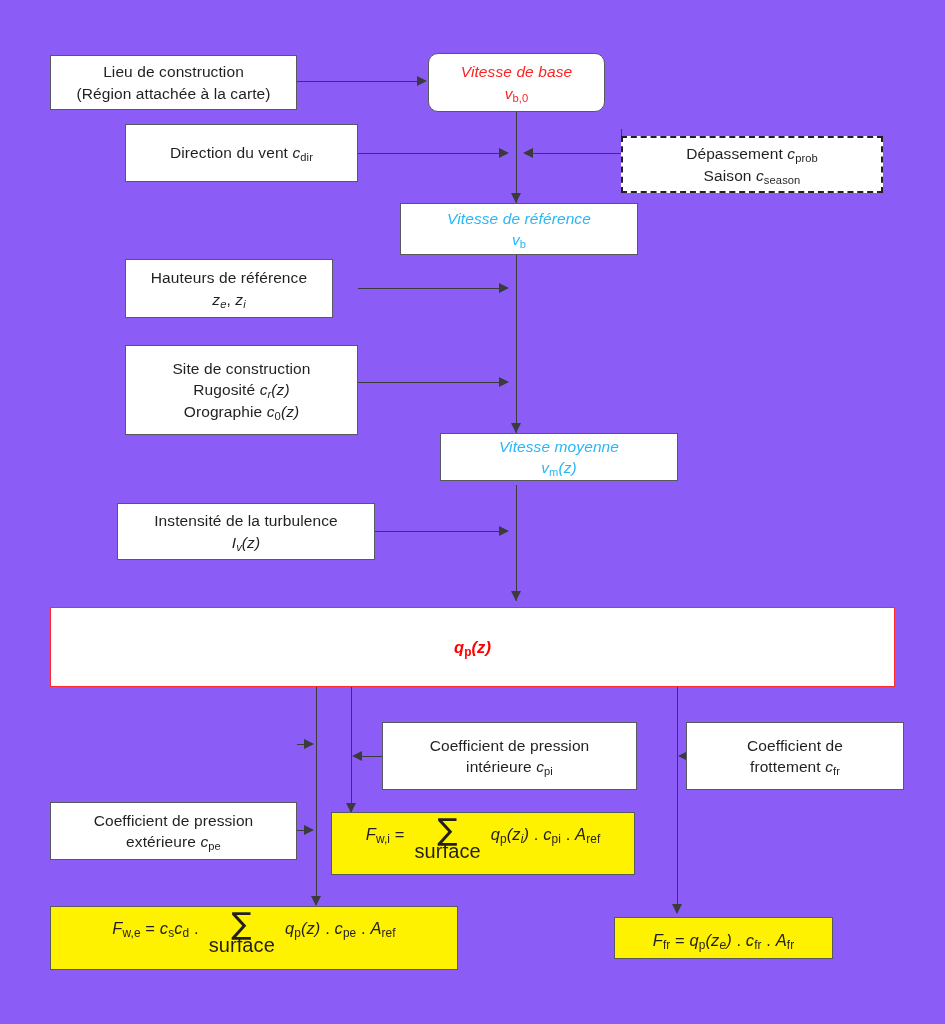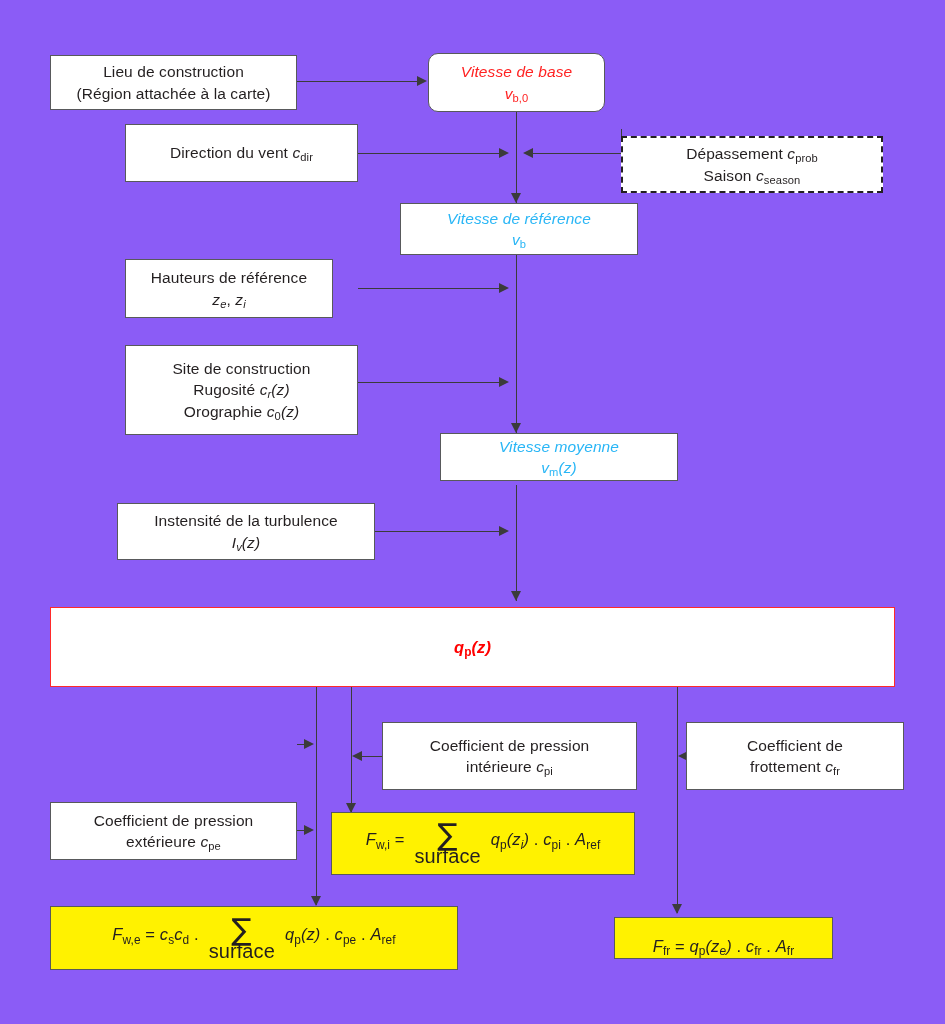--- a/index.html
+++ b/index.html
@@ -49,21 +49,20 @@
     border-color: #58595b;
     text-align: center;
   }
   .box.redtext {
     color: #ff2222;
     font-style: italic;
   }
   .box.yellow {
     background: #fff200;
     border-color: #58595b;
-    justify-content: flex-end;
   }
   .line {
     position: absolute;
     background: #3b3b3b;
   }
   .line.h { height: 1.4px; }
   .line.v { width: 1.4px; }
   .arrow {
     position: absolute;
     width: 0;

